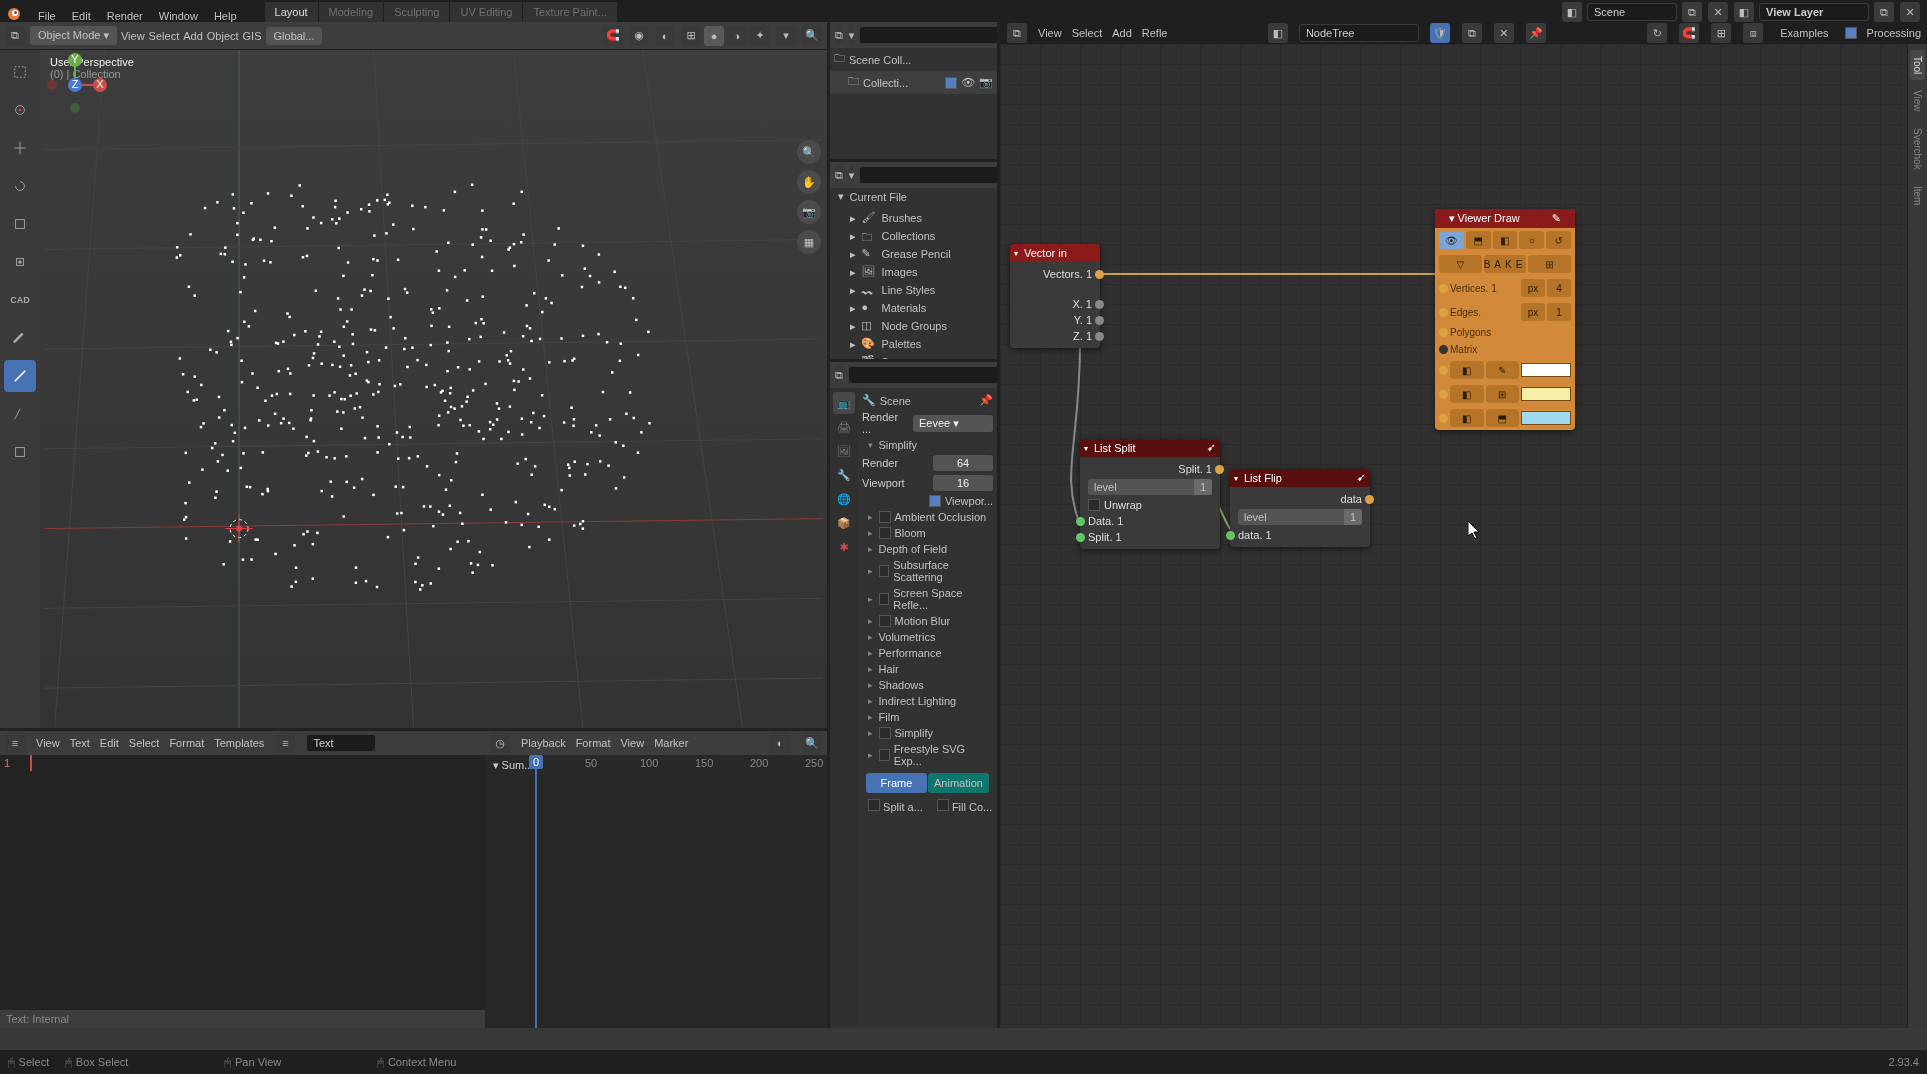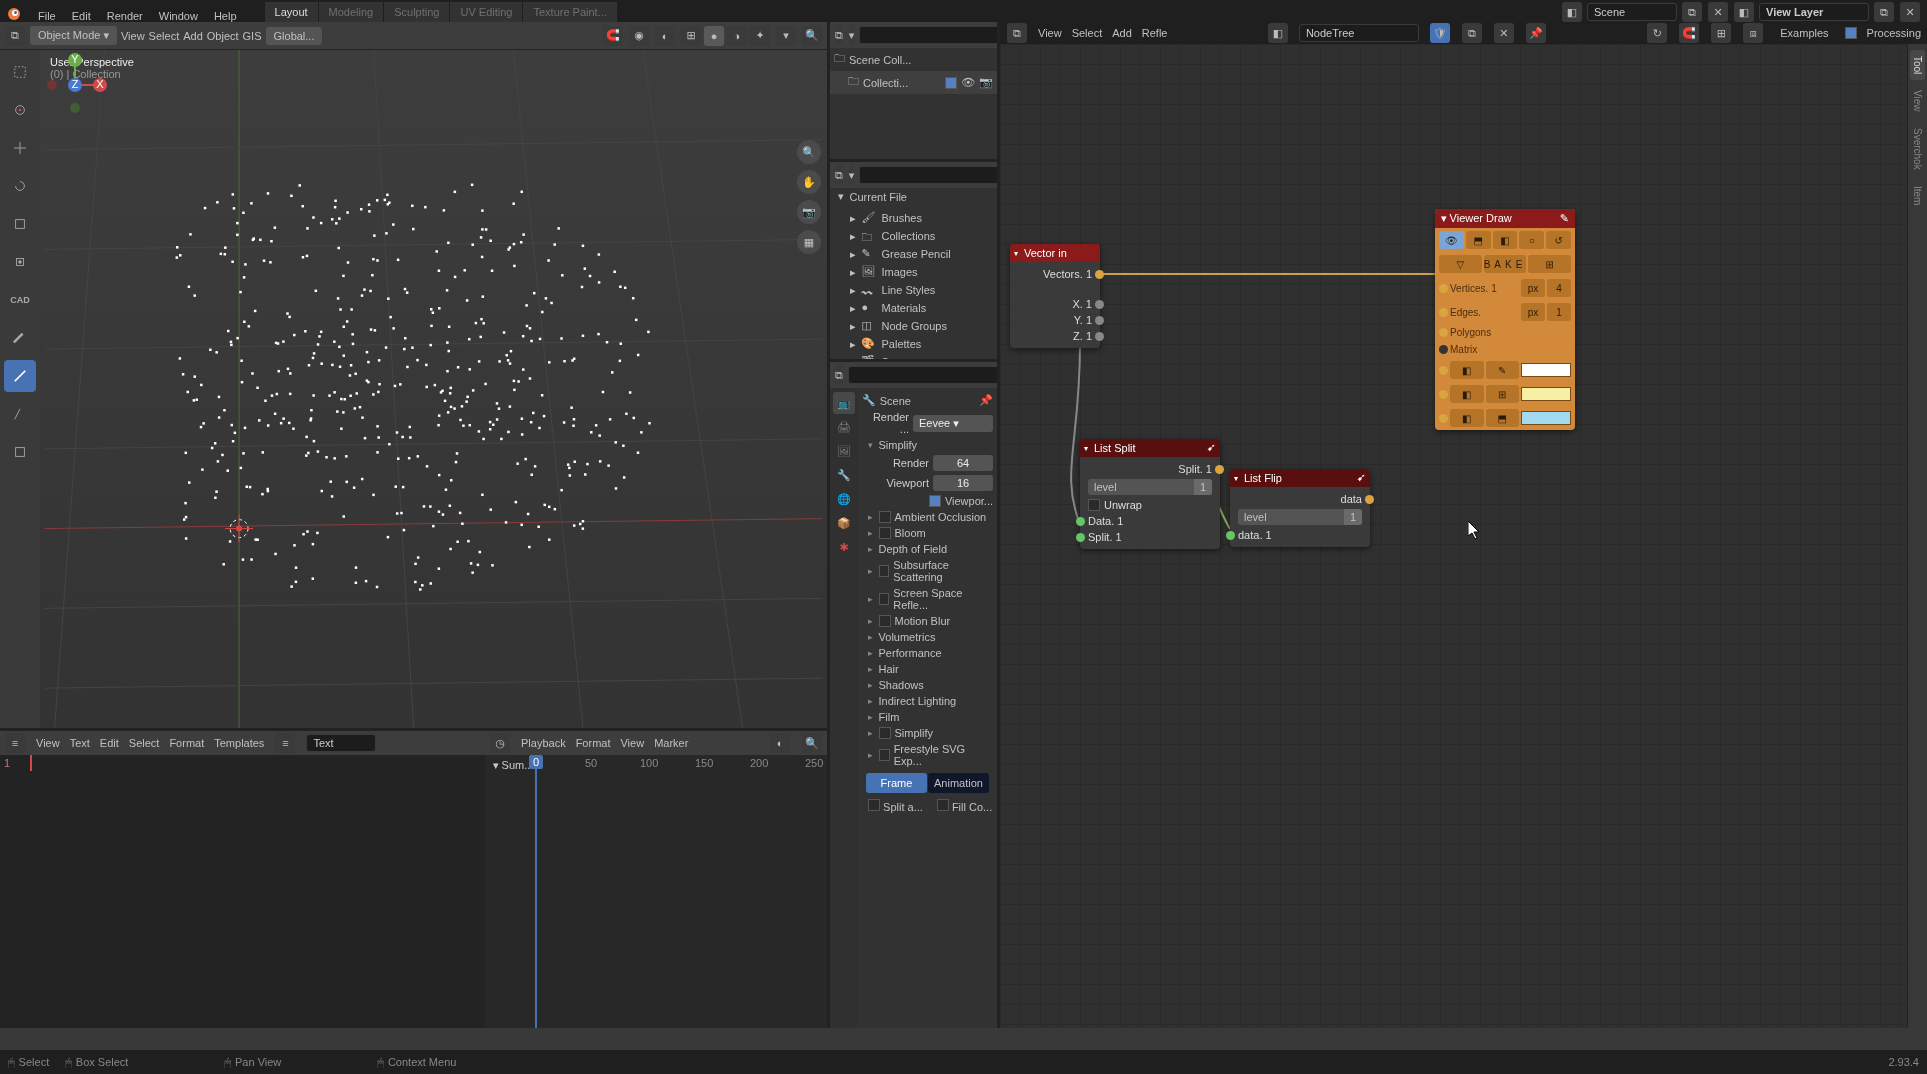--- a/index.html
+++ b/index.html
@@ -50,29 +50,29 @@
   .fb-hdr { height:26px; background:#3d3d3d; display:flex; align-items:center; padding:0 4px; gap:4px;}
   .fb-list { padding:4px 0;}
   .fb-row { display:flex; align-items:center; padding:2px 8px 2px 20px; gap:6px; cursor:pointer;}
   .fb-ico{width:14px;height:14px;display:inline-flex;}
   .propspanel { flex:1; display:flex; }
   .ptabs { width:28px; background:#303030; display:flex; flex-direction:column; align-items:center; gap:2px; padding:4px 0;}
   .ptab{width:22px;height:22px;border-radius:3px;display:flex;align-items:center;justify-content:center;cursor:pointer;color:#888;}
   .ptab.active{background:#484848;color:#ddd;}
   .pfields{flex:1;overflow:auto;padding:4px;}
   .pfields .row{display:flex;align-items:center;padding:2px 0;gap:4px;}
-  .pfields .lbl{flex:1;text-align:right;color:#ccc;}
+  .pfields .lbl{flex:1;text-align:left;color:#ccc;}
   .pfields .val{width:60px;background:#545454;border-radius:3px;text-align:center;color:#eee;padding:2px 0;}
   .pfields .panel{padding:2px 6px;cursor:pointer;display:flex;align-items:center;gap:4px;}
   .pfields .panel::before{content:"▸";font-size:9px;color:#888;margin-right:2px;}
   .pfields .panel.open::before{content:"▾";}
   .chk{width:12px;height:12px;border:1px solid #555;background:#2a2a2a;display:inline-block;}
   .chk.on{background:#5680c2;}
   .render-btns{display:flex;gap:1px;margin:4px;}
-  .render-btns .rb{flex:1;text-align:center;padding:4px 0;background:#0f172a;border-radius:3px;cursor:pointer;}
+  .render-btns .rb{flex:1;text-align:center;padding:4px 0;background:#0f766e;border-radius:3px;cursor:pointer;}
   .render-btns .rb.active{background:#4772b3;color:#fff;}
 
   
   .ned { flex:1; display:flex; flex-direction:column; border-left:3px solid #222; }
   .ned-hdr{height:22px;background:#1f1f1f;display:flex;align-items:center;padding:0 6px;gap:10px;}
   .ned-body{flex:1;position:relative;background:#303030; background-image:linear-gradient(#2a2a2a 1px,transparent 1px),linear-gradient(90deg,#2a2a2a 1px,transparent 1px);background-size:20px 20px;}
   .node{position:absolute;background:#3a3a3a;border-radius:4px;box-shadow:0 2px 6px rgba(0,0,0,.5);min-width:80px;}
   .node .title{background:#8b1a1a;color:#fff;padding:3px 18px 3px 14px;border-radius:4px 4px 0 0;font-size:11px;position:relative;}
   .node .title.dark{background:#5a0f0f;}
   .node .title .tri{position:absolute;left:4px;top:5px;font-size:8px;}
@@ -80,21 +80,21 @@
   .node .sockrow{display:flex;align-items:center;justify-content:flex-end;gap:4px;font-size:10px;color:#ddd;position:relative;}
   .node .sockrow.in{justify-content:flex-start;}
   .sock{width:9px;height:9px;border-radius:50%;background:#d9a441;display:inline-block;position:absolute;}
   .sock.green{background:#63c763;}
   .sock.out{right:-12px;}
   .sock.in{left:-12px;}
   .node .field{display:flex;background:#545454;border-radius:3px;overflow:hidden;}
   .node .field span{padding:2px 6px;}
   .node .field .r{background:#6a6a6a;}
   .viewer-node{position:absolute;background:#d2893a;border-radius:4px;color:#2b1b05;box-shadow:0 2px 6px rgba(0,0,0,.5);padding:0;width:140px;}
-  .viewer-node .vt{background:#8b1a1a;color:#fff;padding:3px 6px;border-radius:4px 4px 0 0;display:flex;justify-content:space-between;}
+  .viewer-node .vt{background:#8b1a1a;color:#fff;padding:3px 14px;border-radius:4px 4px 0 0;display:flex;justify-content:space-between;}
   .viewer-node .vrow{display:flex;gap:2px;padding:3px 4px;align-items:center;}
   .viewer-node .vbtn{flex:1;height:18px;background:#b57428;border-radius:3px;display:flex;align-items:center;justify-content:center;font-size:10px;cursor:pointer;}
   .viewer-node .bake{letter-spacing:4px;}
   .viewer-node .label{flex:1;font-size:10px;color:#4a2f0d;}
   .viewer-node .swatch{width:50px;height:14px;border:1px solid #7a4a15;}
 
   
   .side{width:160px;background:#383838;border-left:2px solid #222;padding:6px;}
   .side .sh{font-size:11px;padding:2px 0;cursor:pointer;display:flex;align-items:center;gap:4px;}
   .side .sh::before{content:"▾";font-size:9px;}
@@ -753,20 +753,23 @@
           <span>Select</span>
           <span>Format</span>
           <span>Templates</span>
           <span class="iconbtn">≡</span>
           <input class="dark" style="width: 70px;" value="Text">
         </div>
         <div class="txt-body">
           <div style="position:absolute;left:4px;top:2px;color:#c77;">1</div>
           <div style="position:absolute;left:30px;top:0;width:2px;height:16px;background:#d14a4a"></div>
         </div>
+        <div class="txt-foot">
+            <span>Text: Internal</span>
+          </div>
       </div>
       <div class="timeline">
         <div class="tl-hdr">
           <span class="iconbtn">◷</span>
           <span>Playback</span>
           <span>Format</span>
           <span>View</span>
           <span>Marker</span>
           <div style="flex:1"></div>
           <span class="iconbtn">◐</span>

